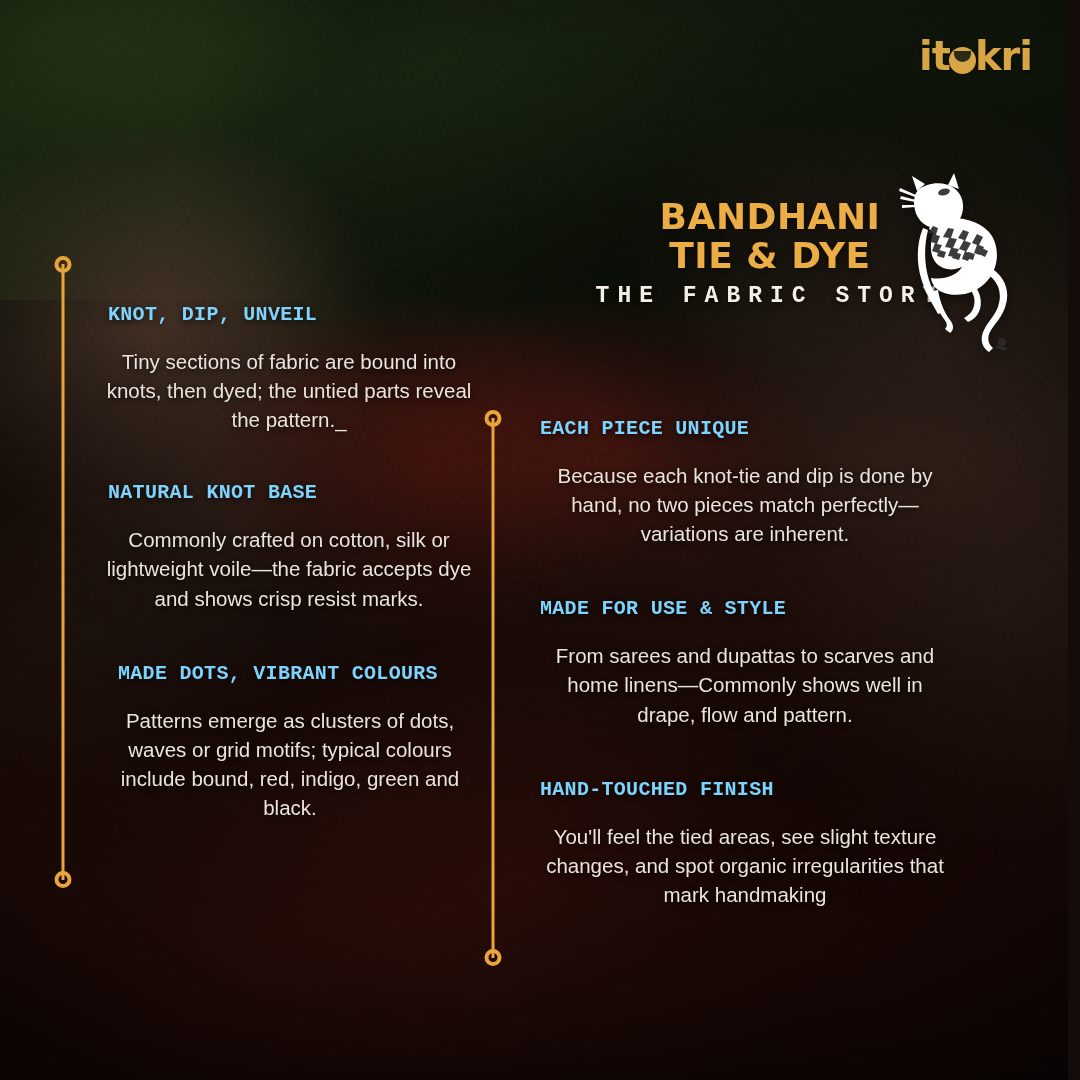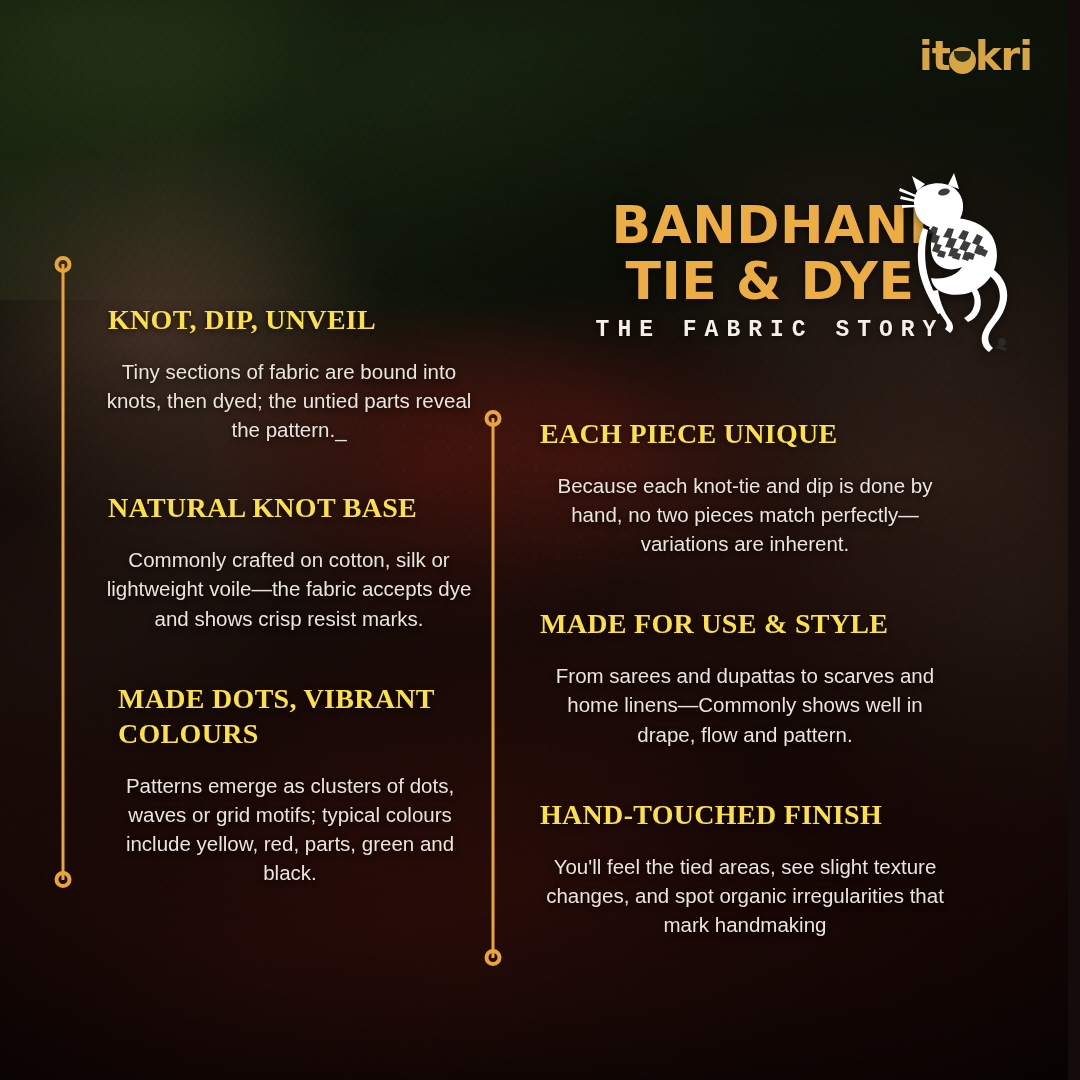--- a/index.html
+++ b/index.html
@@ -148,21 +148,21 @@
   .headline {
     position: absolute;
     left: 560px;
     top: 198px;
     width: 420px;
     text-align: center;
   }
   .headline h1 {
     font-family: "DejaVu Sans", sans-serif;
     font-weight: 700;
-    font-size: 52px;
+    font-size: 36px;
     line-height: 1.07;
     color: #edad45;
     letter-spacing: 0.5px;
     text-shadow: 0 2px 8px rgba(0,0,0,0.55);
     text-align: center;
   }
   .headline .line2 { display: block; }
   .headline .sub {
     margin-top: 8px;
     font-family: Liberation Mono, monospace;
@@ -214,26 +214,26 @@
   .rail-right .node-bottom { bottom: 0; }
 
   
   .col { position: absolute; }
   .col-left  { left: 104px; top: 302px; width: 370px; }
   .col-right { left: 540px; top: 416px; width: 410px; }
 
   .block { margin-bottom: 0; }
 
   .block h2 {
-    font-family: Liberation Serif, serif;
+    font-family: Liberation Mono, monospace;
     font-weight: 700;
-    font-size: 28px;
+    font-size: 20px;
     line-height: 1.25;
     letter-spacing: 0.3px;
-    color: #fde047;
+    color: #7dd3fc;
     text-shadow: 0 2px 6px rgba(0,0,0,0.72);
   }
   .block p {
     margin-top: 20px;
     font-family: "Liberation Sans", sans-serif;
     font-weight: 400;
     font-size: 20.5px;
     line-height: 1.42;
     color: #ebe4dd;
     text-shadow: 0 2px 6px rgba(0,0,0,0.72);
@@ -343,21 +343,21 @@
       <div class="block block-1">
         <h2>KNOT, DIP, UNVEIL</h2>
         <p>Tiny sections of fabric are bound into knots, then dyed; the untied parts reveal the pattern._</p>
       </div>
       <div class="block block-2">
         <h2>NATURAL KNOT BASE</h2>
         <p>Commonly crafted on cotton, silk or lightweight voile—the fabric accepts dye and shows crisp resist marks.</p>
       </div>
       <div class="block block-3">
         <h2>MADE DOTS, VIBRANT COLOURS</h2>
-        <p>Patterns emerge as clusters of dots, waves or grid motifs; typical colours include yellow, red, parts, green and black.</p>
+        <p>Patterns emerge as clusters of dots, waves or grid motifs; typical colours include bound, red, indigo, green and black.</p>
       </div>
     </div>
 
     <div class="col col-right">
       <div class="block block-1">
         <h2>EACH PIECE UNIQUE</h2>
         <p>Because each knot-tie and dip is done by hand, no two pieces match perfectly—variations are inherent.</p>
       </div>
       <div class="block block-2">
         <h2>MADE FOR USE &amp; STYLE</h2>

